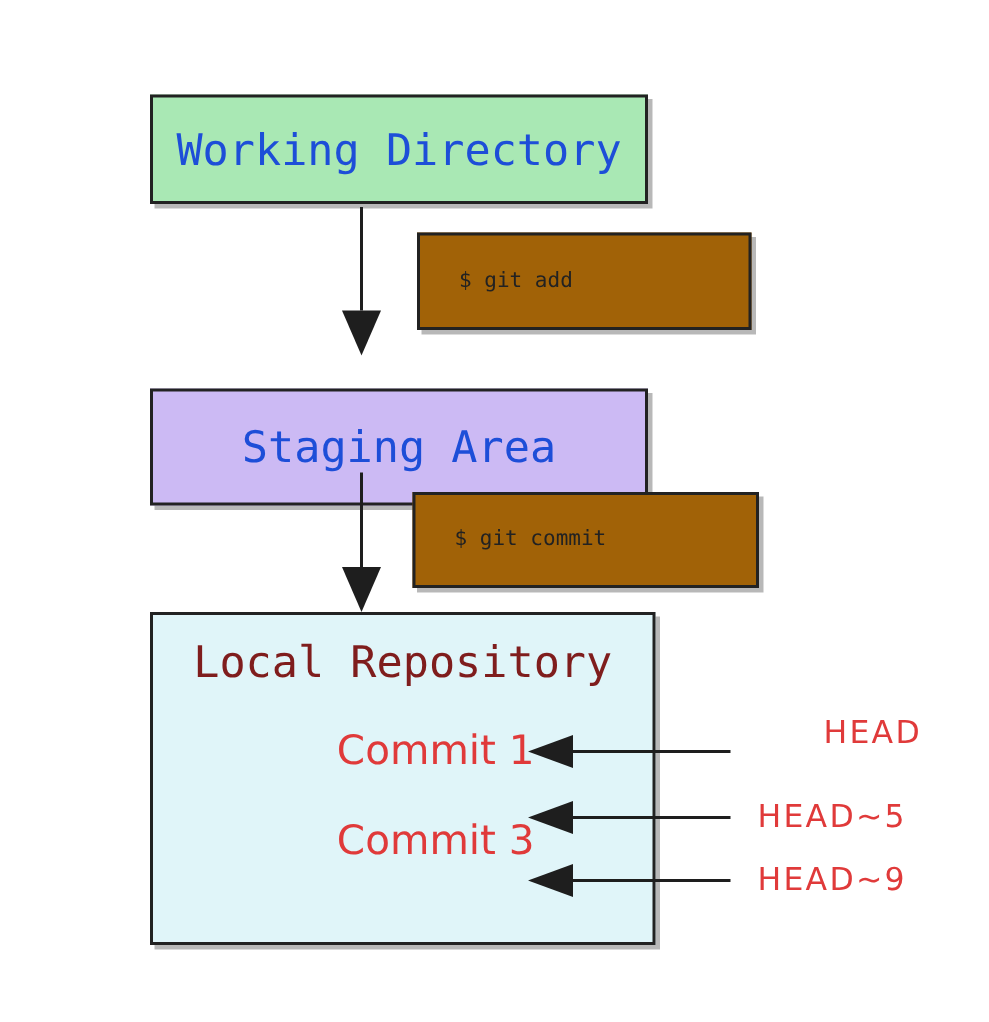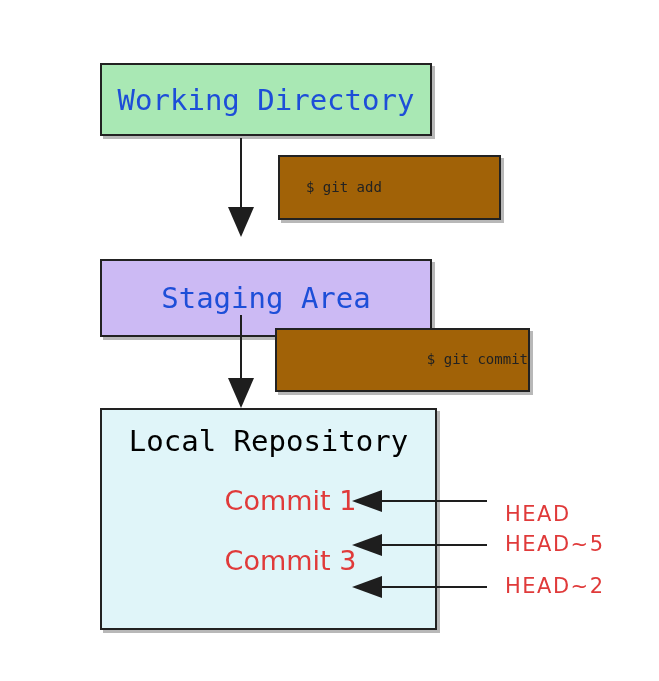--- a/index.html
+++ b/index.html
@@ -25,38 +25,38 @@
   }
   .node-working  { left: 100px; top: 63px;  width: 332px; height: 73px; background: #a9e8b4; }
   .node-staging  { left: 100px; top: 235px; width: 332px; height: 78px; background: #ccbaf4; margin-top: 24px; }
   .node-repo     { left: 100px; top: 408px; width: 337px; height: 222px; background: #e0f5f9; justify-content: flex-start; align-items: flex-start; }
   .repo-title {
     position: absolute;
     left: 100px; top: 424px; width: 337px;
     text-align: center;
     font-family: "DejaVu Sans Mono", monospace;
     font-size: 29px;
-    color: #000000;
+    color: #7f1d1d;
   }
   .cmdbox {
     position: absolute;
     border: 2px solid #222222;
     background: #a16207;
     display: flex;
     flex-direction: column;
     justify-content: center;
     padding-left: 26px;
     font-family: "DejaVu Sans Mono", monospace;
     font-size: 14px;
     line-height: 1.52;
     color: #222222;
     box-shadow: 3px 3px 0 rgba(0,0,0,0.28);
   }
   .cmdbox-1 { left: 278px; top: 155px; width: 223px; height: 65px; }
-  .cmdbox-2 { left: 275px; top: 328px; width: 255px; height: 64px; text-align: right; }
+  .cmdbox-2 { left: 275px; top: 328px; width: 231px; height: 64px; }
   .varrow {
     position: absolute;
     width: 28px;
     display: flex;
     flex-direction: column;
     align-items: center;
   }
   .varrow .shaft { width: 2.5px; background: #1e1e1e; }
   .varrow .head {
     width: 0; height: 0;
@@ -97,21 +97,21 @@
   .harrow-2 { top: 533px; }
   .harrow-3 { top: 575px; }
   .ref-label {
     position: absolute;
     left: 505px;
     font-size: 21px;
     line-height: 24px;
     letter-spacing: 1.5px;
     color: #e03a3a;
   }
-  .ref-1 { top: 502px; }
+  .ref-1 { top: 476px; margin-left: 44px; }
   .ref-2 { top: 532px; }
   .ref-3 { top: 574px; }
 </style>
 </head>
 <body>
 
 <div class="canvas">
 
   <div class="node node-working">
     <span>Working Directory</span>
@@ -153,15 +153,15 @@
     <div class="head"></div>
     <div class="shaft"></div>
   </div>
   <div class="harrow harrow-3">
     <div class="head"></div>
     <div class="shaft"></div>
   </div>
 
   <div class="ref-label ref-1">HEAD</div>
   <div class="ref-label ref-2">HEAD~5</div>
-  <div class="ref-label ref-3">HEAD~2</div>
+  <div class="ref-label ref-3">HEAD~9</div>
 
 </div>
 
 </body></html>

